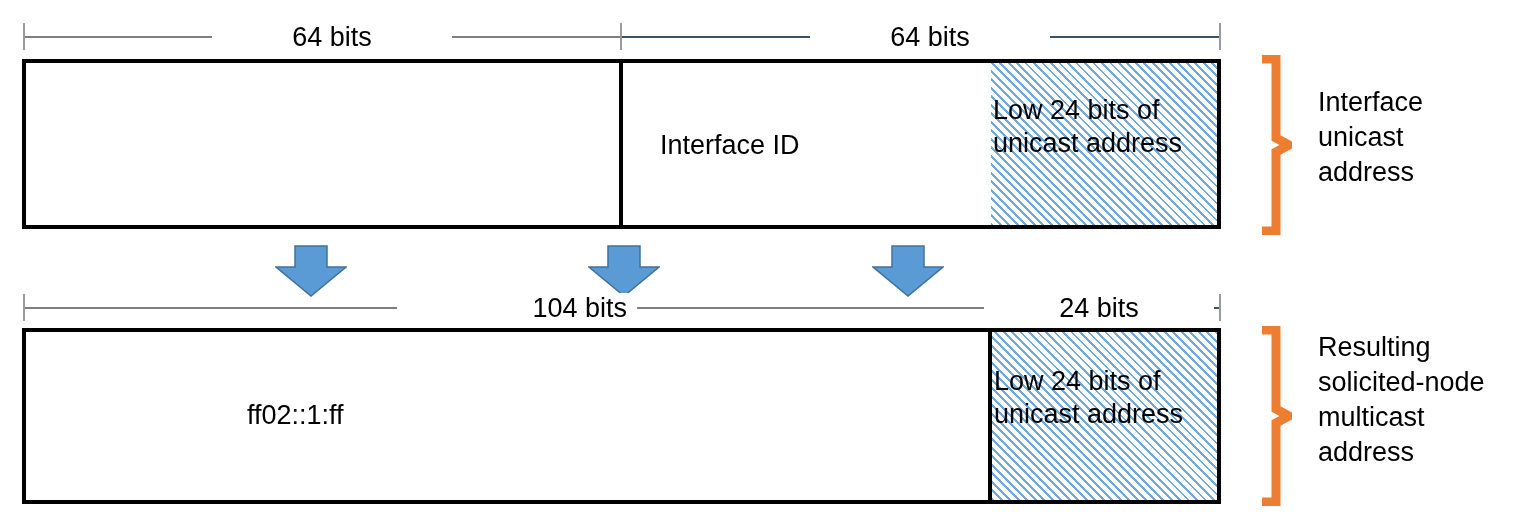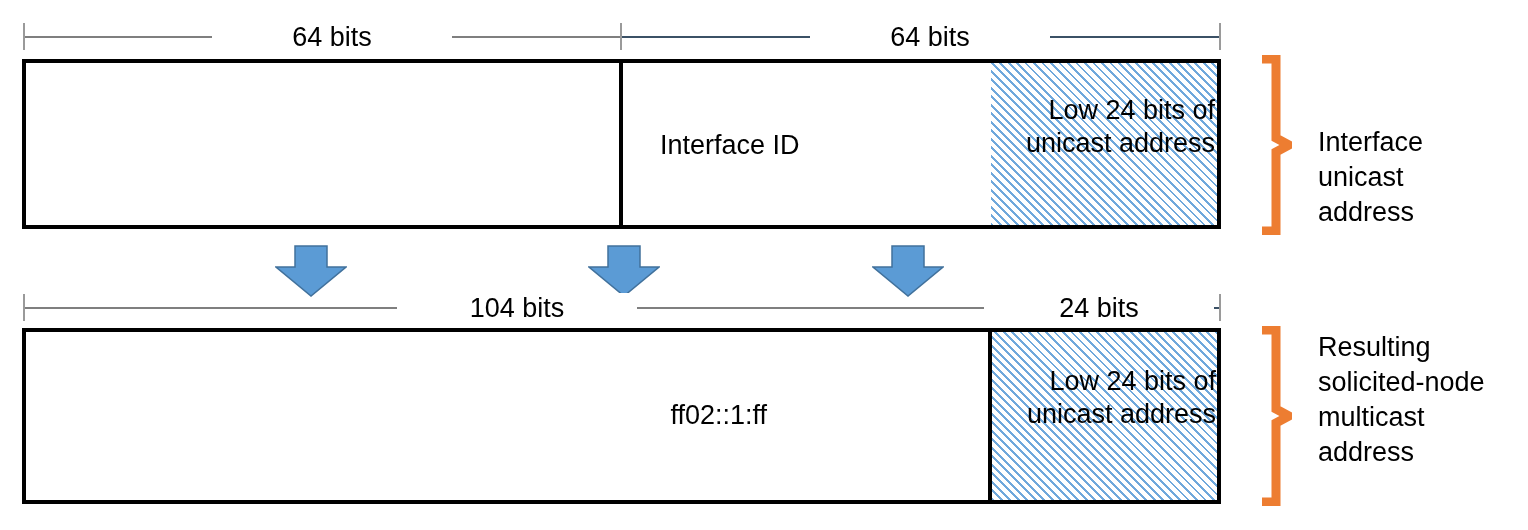--- a/index.html
+++ b/index.html
@@ -72,21 +72,21 @@
   }
 
   
   .box-text {
     position: absolute;
     font-size: 27px;
     line-height: 33px;
     color: #000000;
     white-space: pre-line;
   }
-  .box-text.center { text-align: right; }
+  .box-text.center { text-align: left; }
   .box-text.right  { text-align: left; }
 
   
   .arrow-wrap { position: absolute; }
   .arrow-wrap svg { display: block; }
 
   
   .brace-wrap { position: absolute; }
   .brace-wrap svg { display: block; }
 
@@ -142,40 +142,40 @@
     </svg>
   </div>
 
   <div class="dim-line gray" style="left:24px;  top:307px; width:967px;"></div>
   <div class="dim-line navy" style="left:991px; top:307px; width:229px;"></div>
 
   <div class="dim-tick gray" style="left:23px;   top:294px; height:27px;"></div>
   <div class="dim-tick navy" style="left:990px;  top:294px; height:27px;"></div>
   <div class="dim-tick navy" style="left:1219px; top:294px; height:27px;"></div>
 
-  <div class="dim-label" style="left:397px; top:293px; width:220px;">104 bits</div>
+  <div class="dim-label" style="left:397px; top:293px; width:220px;text-align:right;">104 bits</div>
   <div class="dim-label" style="left:984px; top:293px; width:210px;">24 bits</div>
 
   <div class="field-box" style="left:22px; top:328px; width:1199px; height:176px;"></div>
 
   <div class="hatch" style="left:992px; top:332px; width:225px; height:168px;"></div>
 
   <div class="divider-v" style="left:988px; top:328px; height:176px;"></div>
 
   <div class="box-text center" style="left:247px; top:399px; width:520px;">ff02::1:ff</div>
 
   <div class="box-text center" style="left:994px; top:365px; width:222px;">Low 24 bits of unicast address</div>
 
   <div class="brace-wrap" style="left:1258px; top:55px; width:34px; height:180px;">
     <svg width="34" height="180" viewBox="0 0 34 180">
       <path d="M4,4 L18,4 L18,83 L31,90 L18,97 L18,176 L4,176" fill="none" stroke="#ed7d31" stroke-width="9" stroke-linecap="butt" stroke-linejoin="miter"></path>
     </svg>
   </div>
 
-  <div class="side-label" style="left:1318px; top:85px; width:200px;margin-top:40px;">Interface
+  <div class="side-label" style="left:1318px; top:85px; width:200px;">Interface
 unicast
 address</div>
 
   <div class="brace-wrap" style="left:1258px; top:326px; width:34px; height:180px;">
     <svg width="34" height="180" viewBox="0 0 34 180">
       <path d="M4,4 L18,4 L18,83 L31,90 L18,97 L18,176 L4,176" fill="none" stroke="#ed7d31" stroke-width="9" stroke-linecap="butt" stroke-linejoin="miter"></path>
     </svg>
   </div>
 
   <div class="side-label" style="left:1318px; top:330px; width:210px;">Resulting

